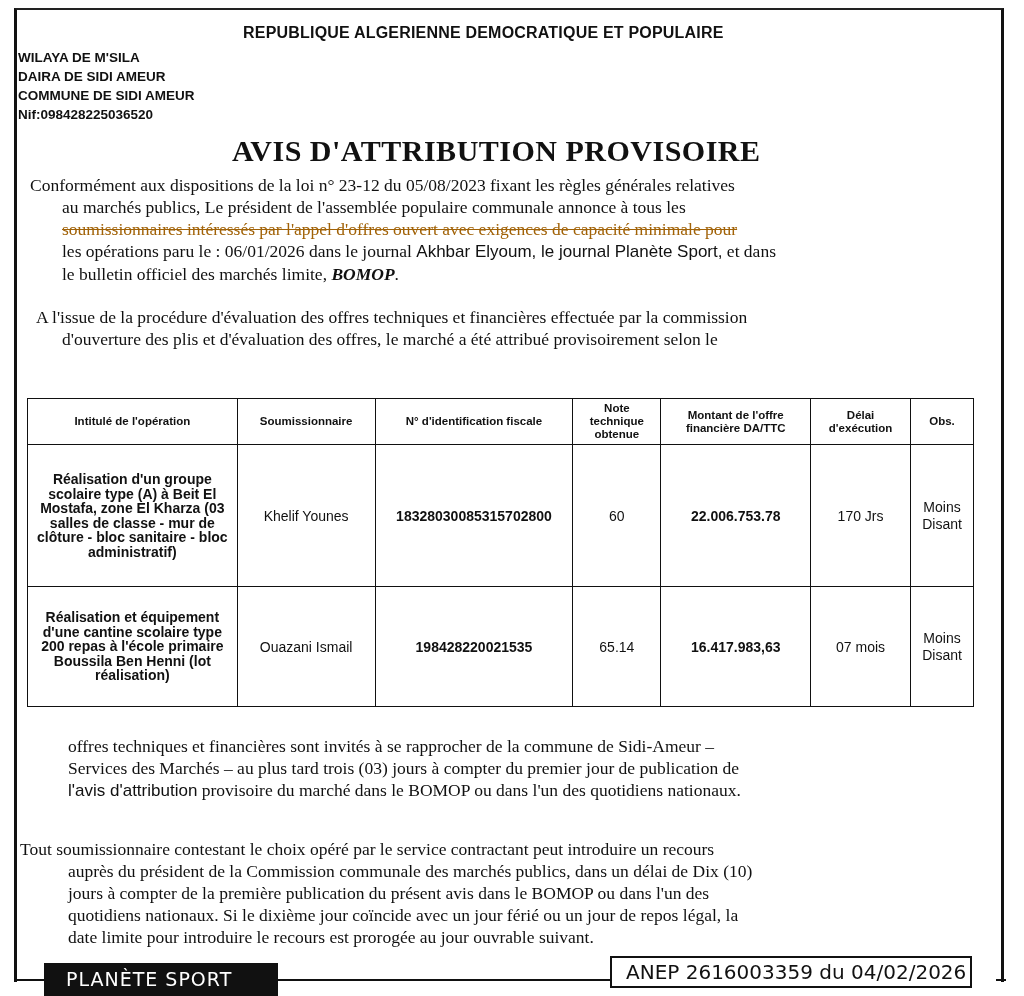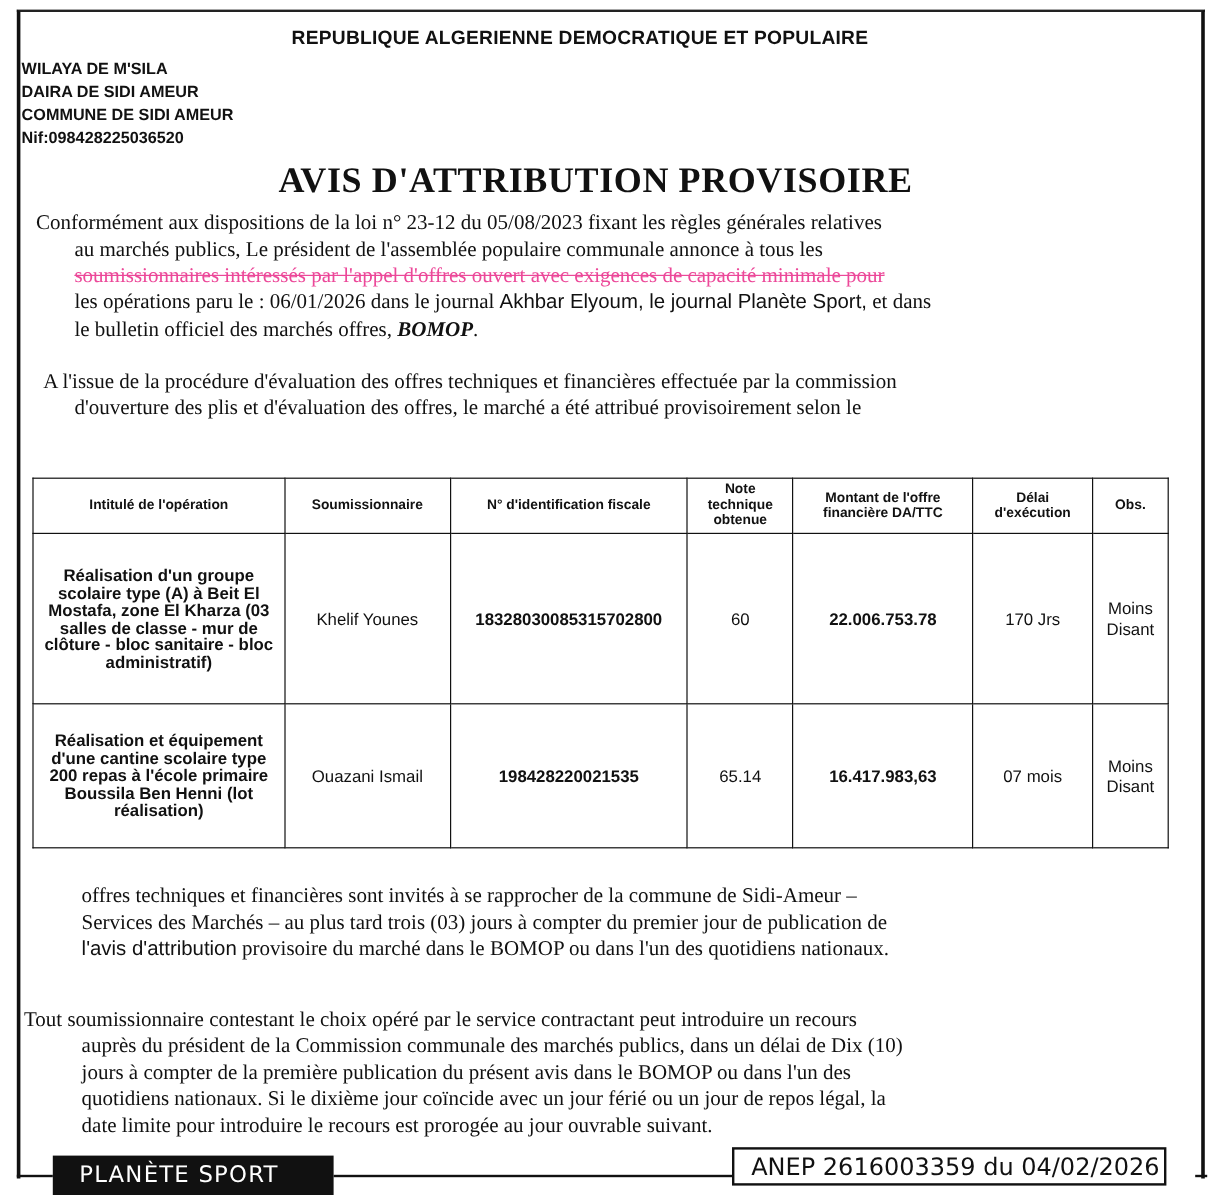--- a/index.html
+++ b/index.html
@@ -25,21 +25,21 @@
     .main-title {
       position: absolute; left: 232px; top: 134px;
       font-family: "Liberation Serif", serif; font-weight: bold; font-size: 30px; letter-spacing: 0.5px;
     }
 
     .para { position: absolute; font-size: 17.5px; line-height: 22px; text-align: justify; }
     .para .first { display: block; }
     .p1 { left: 30px; top: 174px; width: 944px; }
     .p1 .line { display: block; padding-left: 32px; }
     .p1 .line.first { padding-left: 0; }
-    .strike { text-decoration: line-through; color: #ec4899; }
+    .strike { text-decoration: line-through; color: #a16207; }
     .sans { font-family: "Liberation Sans", sans-serif; font-size: 17px; }
     .bold-italic { font-weight: bold; font-style: italic; }
 
     .p2 { left: 36px; top: 306px; width: 938px; }
     .p2 .line { display: block; padding-left: 26px; }
     .p2 .line.first { padding-left: 0; }
 
     table.results {
       position: absolute; left: 27px; top: 398px; width: 947px;
       border-collapse: collapse; font-family: "Liberation Sans", sans-serif;
@@ -93,21 +93,21 @@
   <div>Nif:098428225036520</div>
 </div>
 
 <div class="main-title">AVIS D'ATTRIBUTION PROVISOIRE</div>
 
 <div class="para p1">
   <span class="line first">Conformément aux dispositions de la loi n° 23-12 du 05/08/2023 fixant les règles générales relatives</span>
   <span class="line">au marchés publics, Le président de l'assemblée populaire communale annonce à tous les</span>
   <span class="line strike">soumissionnaires intéressés par l'appel d'offres ouvert avec exigences de capacité minimale pour</span>
   <span class="line"><span>les opérations paru le : 06/01/2026 dans le journal </span><span class="sans">Akhbar Elyoum, le journal Planète Sport,</span><span> et dans</span></span>
-  <span class="line"><span>le bulletin officiel des marchés offres, </span><span class="bold-italic">BOMOP</span><span>.</span></span>
+  <span class="line"><span>le bulletin officiel des marchés limite, </span><span class="bold-italic">BOMOP</span><span>.</span></span>
 </div>
 
 <div class="para p2">
   <span class="line first">A l'issue de la procédure d'évaluation des offres techniques et financières effectuée par la commission</span>
   <span class="line">d'ouverture des plis et d'évaluation des offres, le marché a été attribué provisoirement selon le</span>
 </div>
 
 <table class="results">
   <colgroup>
     <col style="width:210px">

